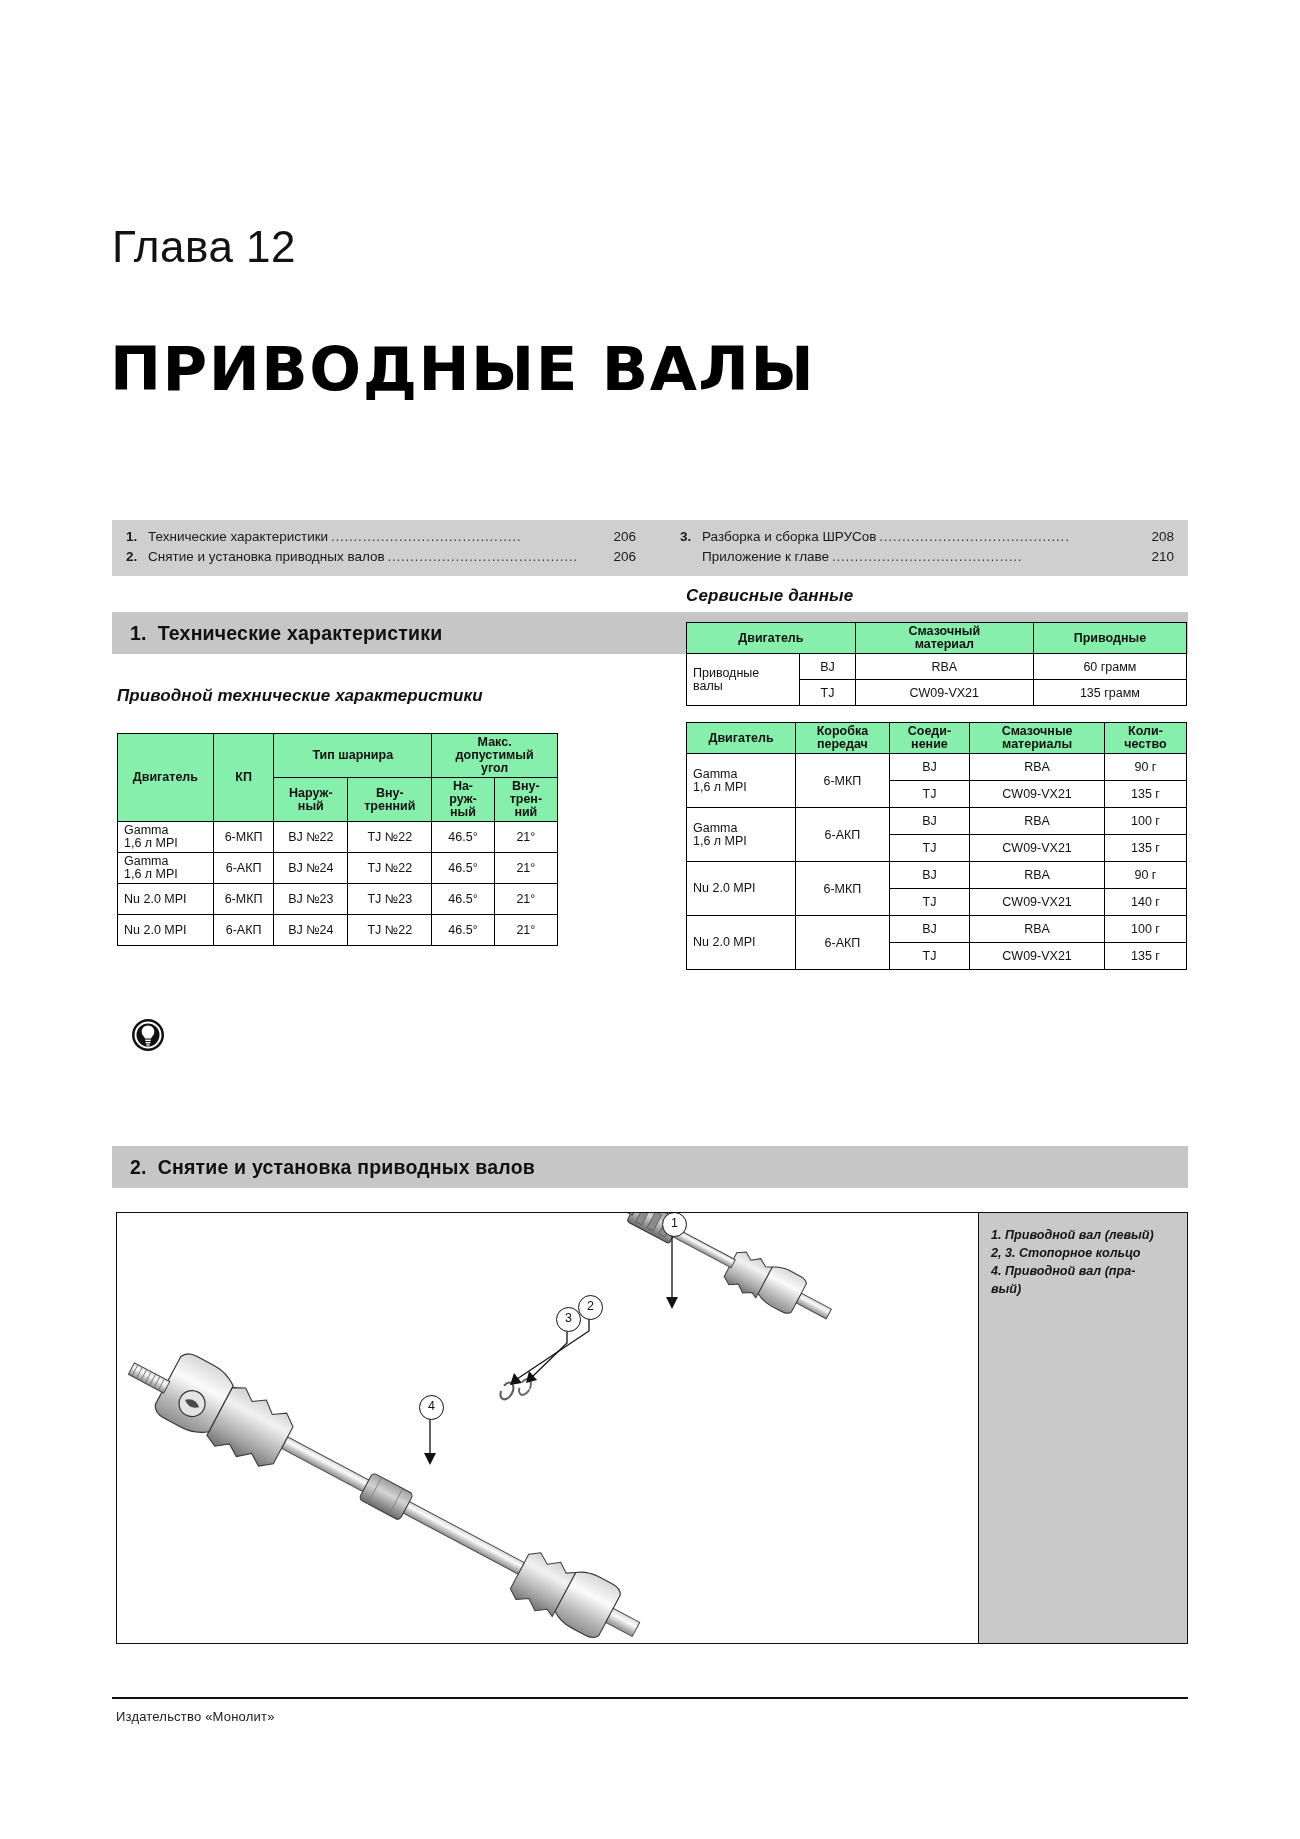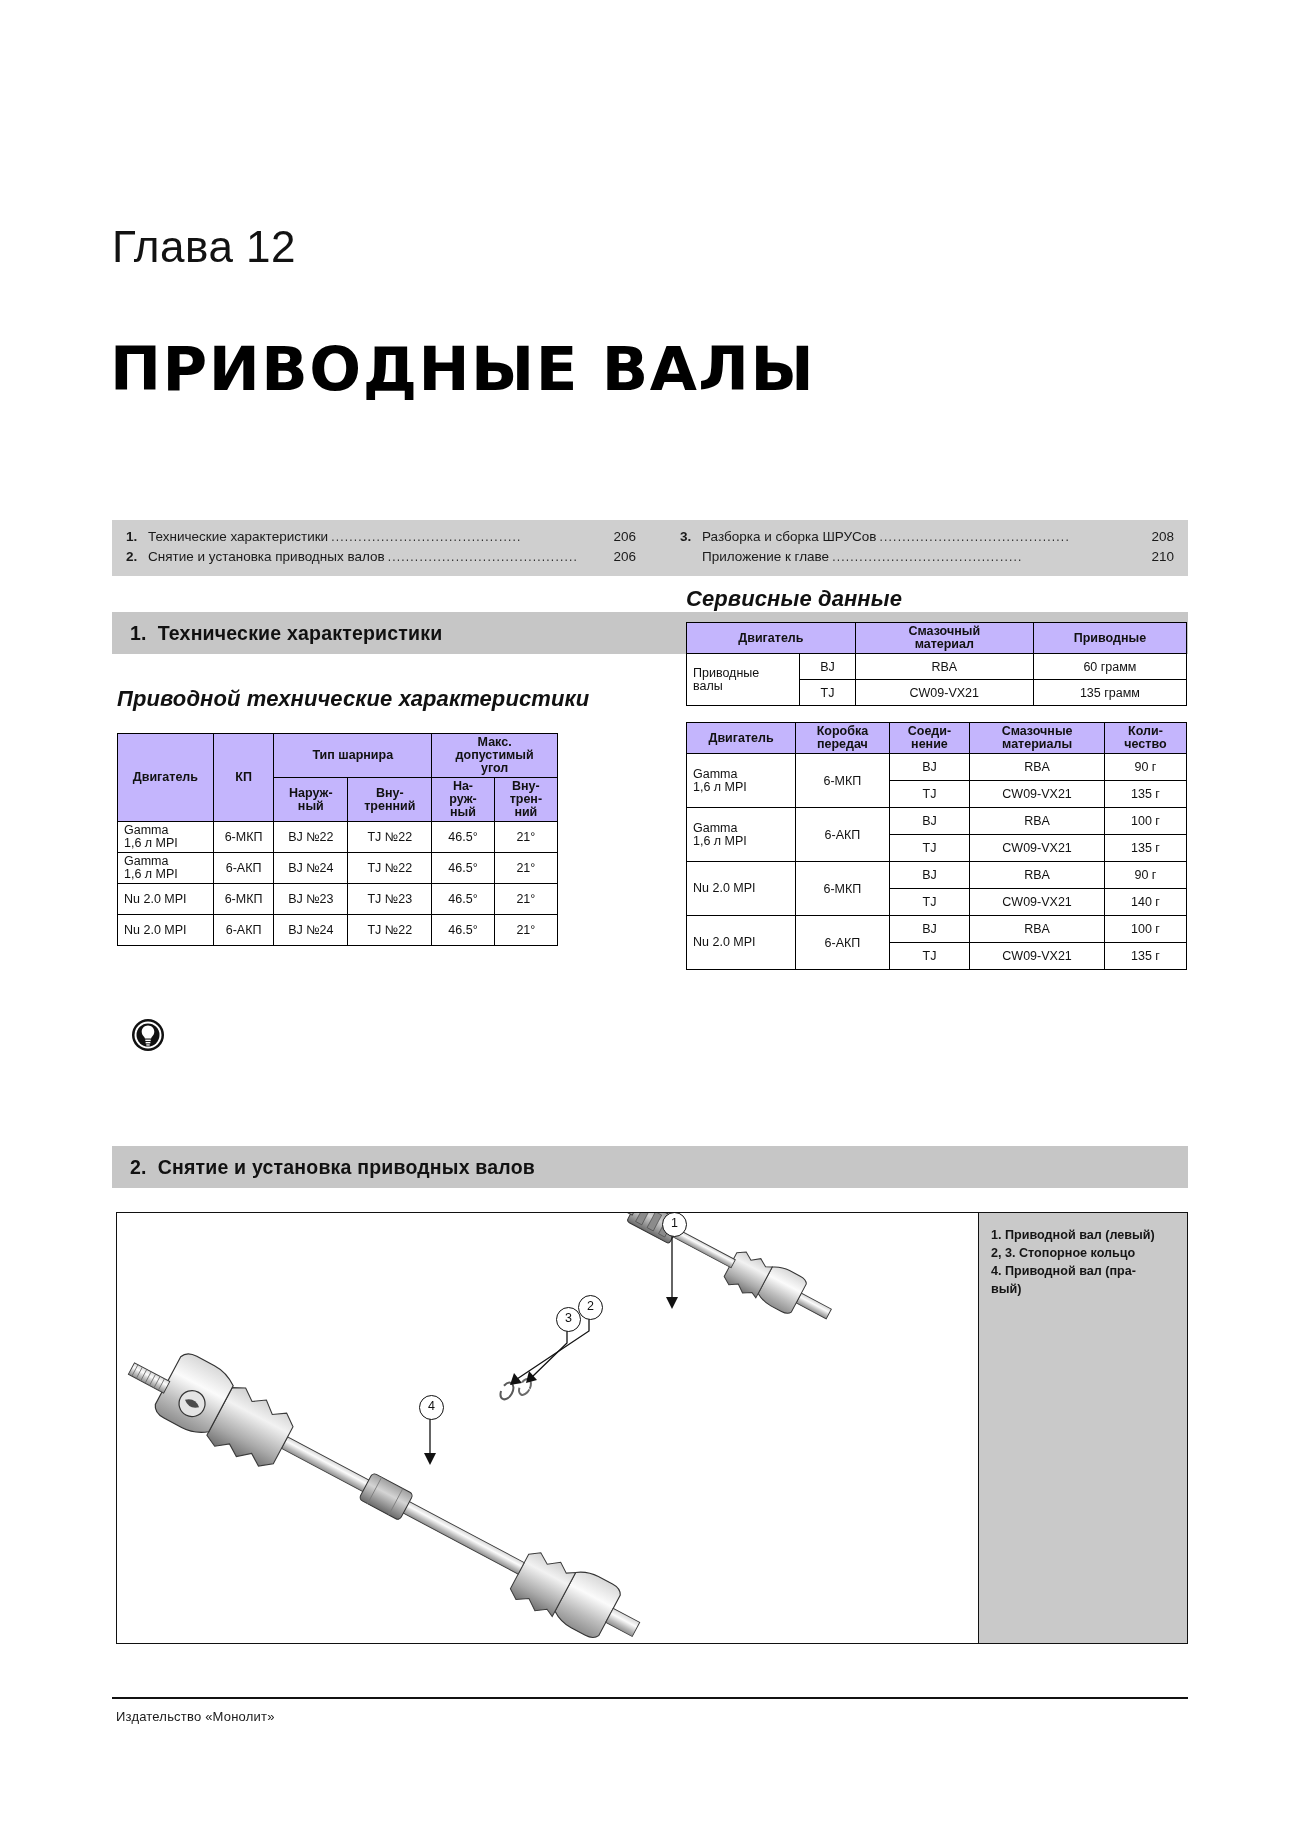--- a/index.html
+++ b/index.html
@@ -104,21 +104,21 @@
     letter-spacing: 0.2px;
     color: #111;
   }
   .section-bar .sec-num { margin-right: 11px; }
   #section-1 { top: 612px; }
   #section-2 { top: 1146px; }
 
   
   .subtitle {
     position: absolute;
-    font-size: 22px;
+    font-size: 17px;
     font-style: italic;
     font-weight: 700;
     color: #111;
     letter-spacing: 0.1px;
   }
   #sub-main { left: 117px; top: 686px; }
   #sub-service { left: 686px; top: 586px; }
 
   
   table {
@@ -128,21 +128,21 @@
     background: #fff;
   }
   table td, table th {
     border: 1.6px solid #000;
     padding: 2px 4px;
     text-align: center;
     vertical-align: middle;
     font-weight: 400;
   }
   thead td, thead th {
-    background: #c4b5fd;
+    background: #86efac;
     font-weight: 700;
     font-size: 12.5px;
     line-height: 13px;
   }
   .tbl-main {
     position: absolute;
     left: 117px;
     top: 733px;
     width: 441px;
   }
@@ -208,20 +208,21 @@
     flex: 1 1 auto;
     overflow: hidden;
   }
   .figure-legend {
     flex: 0 0 209px;
     background: #c9c9c9;
     border-left: 1.7px solid #111;
     box-sizing: border-box;
     padding: 14px 8px 0 12px;
     font-size: 12.6px;
+    font-style: italic;
     font-weight: 700;
     line-height: 17px;
     color: #151515;
   }
   .figure-legend div { margin-bottom: 1px; }
 
   .callout {
     position: absolute;
     width: 23px; height: 23px;
     border: 1.5px solid #111;

